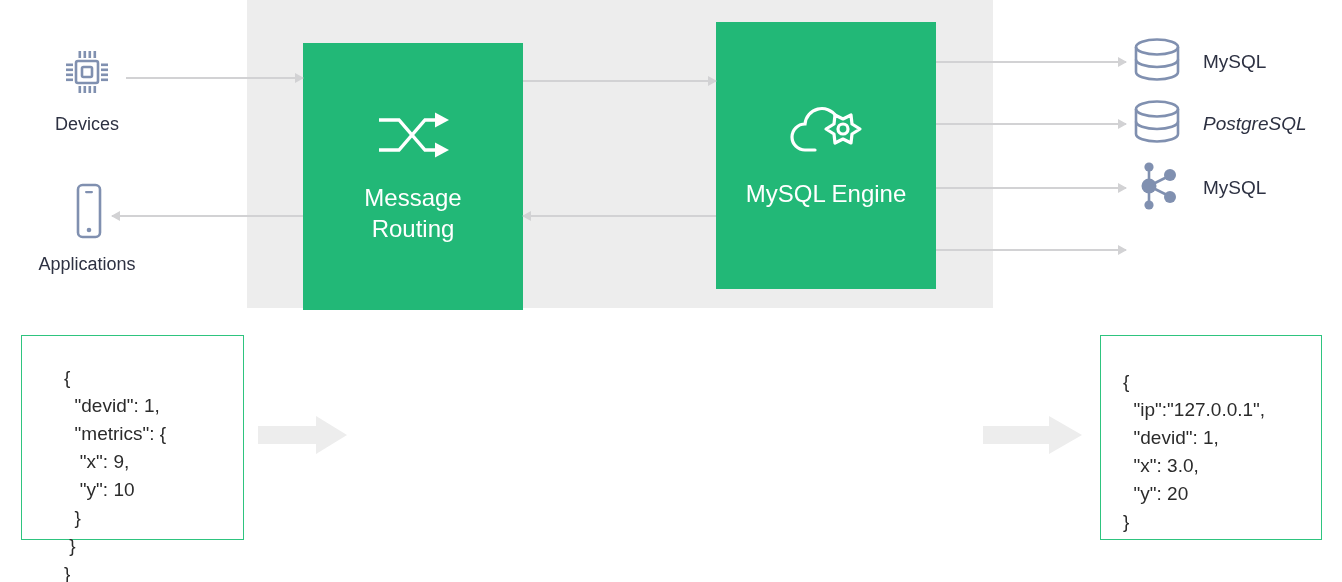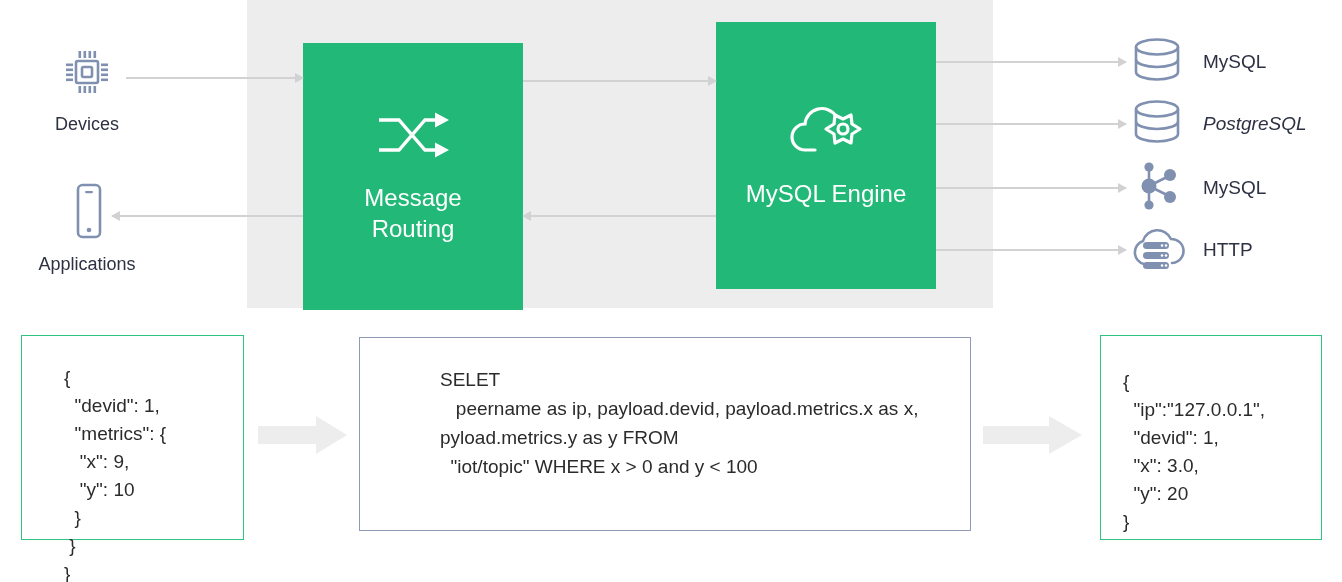--- a/index.html
+++ b/index.html
@@ -261,41 +261,20 @@
           <circle cx="20" cy="7" r="4.6"></circle>
           <circle cx="20" cy="45" r="4.6"></circle>
           <circle cx="41" cy="15" r="6"></circle>
           <circle cx="41" cy="37" r="6"></circle>
         </g>
       </svg>
     </span>
     <span class="sink-label">MySQL</span>
   </div>
 
-  <div class="sink" id="sink-3">
-    <span class="sink-icon">
-      <svg width="56" height="52" viewBox="0 0 56 52">
-        <path d="M15 42 A12 12 0 0 1 14 19 A15 15 0 0 1 42 17 A11 11 0 0 1 43 41" fill="none" stroke="#8090b0" stroke-width="2.6" stroke-linecap="round"></path>
-        <g fill="#8090b0">
-          <rect x="14" y="20" width="26" height="7" rx="3.5"></rect>
-          <rect x="14" y="30" width="26" height="7" rx="3.5"></rect>
-          <rect x="14" y="40" width="26" height="7" rx="3.5"></rect>
-        </g>
-        <g fill="#ffffff">
-          <circle cx="33" cy="23.5" r="1.25"></circle>
-            <circle cx="37" cy="23.5" r="1.25"></circle>
-          <circle cx="33" cy="33.5" r="1.25"></circle>
-            <circle cx="37" cy="33.5" r="1.25"></circle>
-          <circle cx="33" cy="43.5" r="1.25"></circle>
-            <circle cx="37" cy="43.5" r="1.25"></circle>
-        </g>
-      </svg>
-    </span>
-    <span class="sink-label">HTTP</span>
-  </div>
 
   <div class="conn right" style="left:126px; top:73px; width:177px;">
     <span class="line"></span>
       <span class="head"></span>
   </div>
 
   <div class="conn left" style="left:112px; top:211px; width:191px;">
     <span class="line"></span>
       <span class="head"></span>
   </div>
@@ -337,25 +316,20 @@
  }
 }</pre>
   </div>
 
   <span class="fat-arrow" style="left:258px; top:415px;">
     <svg width="90" height="40" viewBox="0 0 90 40">
       <polygon points="0,11 58,11 58,1 89,20 58,39 58,29 0,29" fill="#ededed"></polygon>
     </svg>
   </span>
 
-  <div class="panel blue-border" id="panel-sql">
-    <pre>SELET
-   peername as ip, payload.devid, payload.metrics.x as x, pyload.metrics.y as y FROM
-  "iot/topic" WHERE x &gt; 0 and y &lt; 100</pre>
-  </div>
 
   <span class="fat-arrow" style="left:983px; top:415px;">
     <svg width="100" height="40" viewBox="0 0 100 40">
       <polygon points="0,11 66,11 66,1 99,20 66,39 66,29 0,29" fill="#ededed"></polygon>
     </svg>
   </span>
 
   <div class="panel green-border" id="panel-output">
     <pre>{
   "ip":"127.0.0.1",

